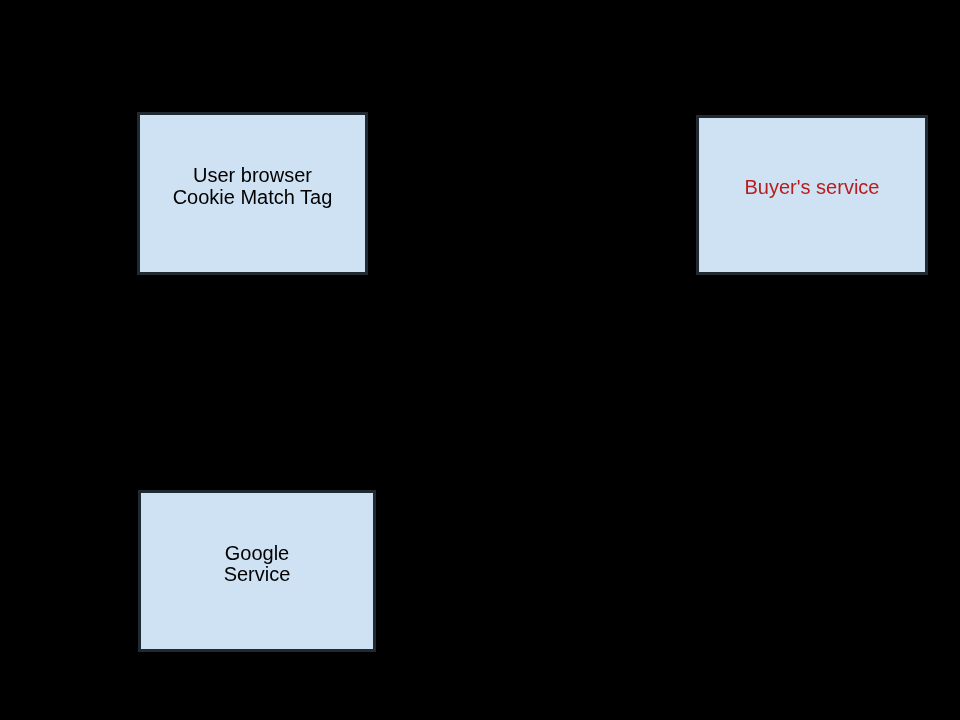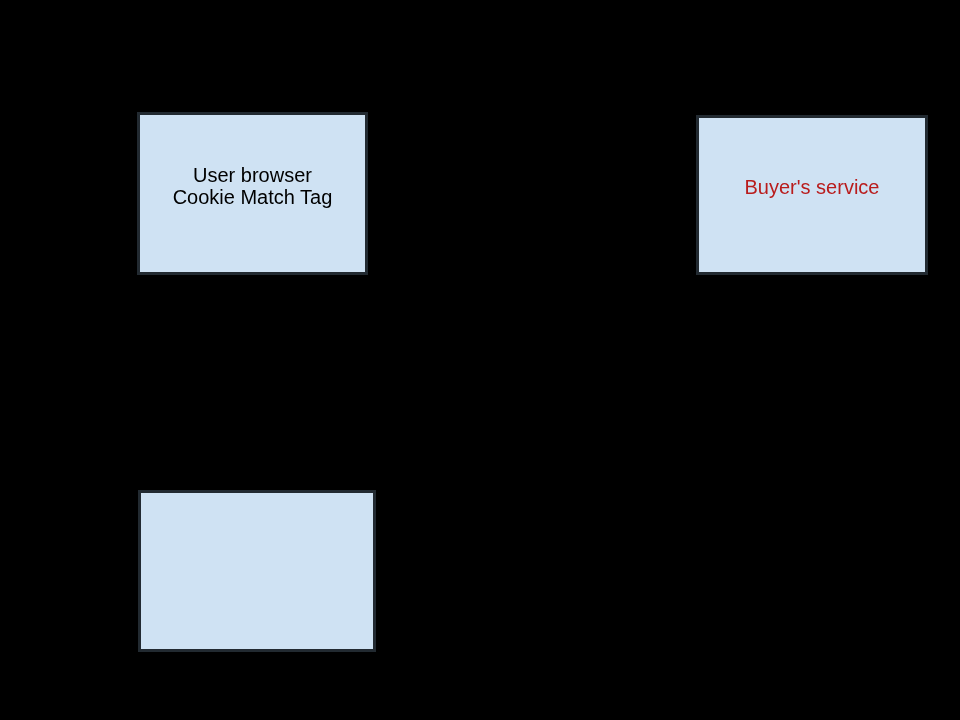--- a/index.html
+++ b/index.html
@@ -51,16 +51,18 @@
   </div>
 
   <div class="node" id="node-buyers-service" style="background: rgb(207, 226, 243); border-color: rgb(34, 42, 49); color: #b91c1c;">
     <div class="node-label">
       <span class="node-line">Buyer's service</span>
     </div>
   </div>
 
   <div class="node" id="node-google-cms" style="background: rgb(207, 226, 243); border-color: rgb(34, 42, 49); color: rgb(0, 0, 0);">
     <div class="node-label">
+      <span class="node-line">Google</span>
+      <span class="node-line">Service</span>
     </div>
   </div>
 
 </div>
 
 </body></html>

